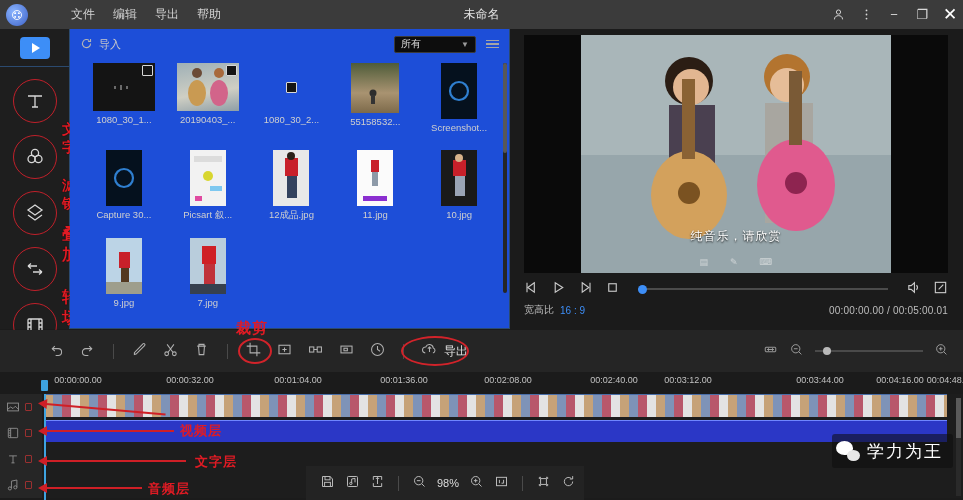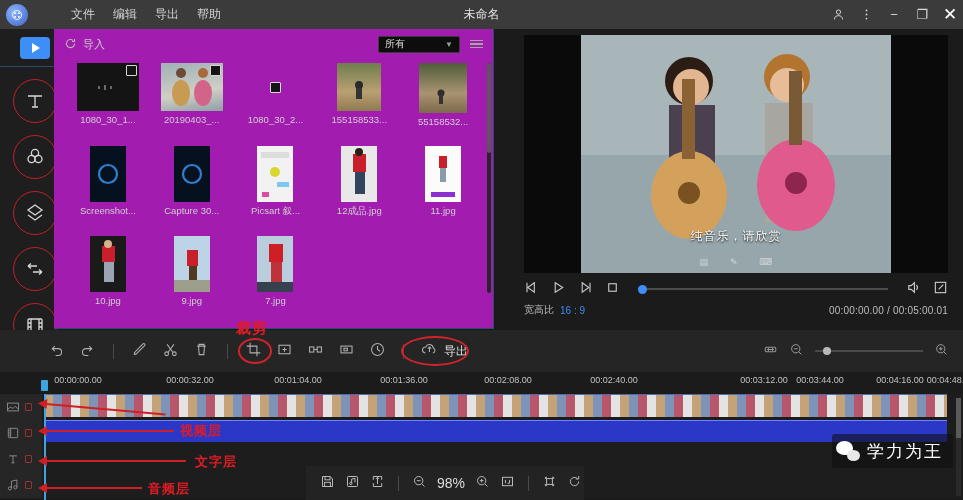--- a/index.html
+++ b/index.html
@@ -59,22 +59,22 @@
     display:flex; align-items:center; justify-content:center;
   }
   .rail-item svg { width: 24px; height: 24px; stroke: #d7d7d7; fill: none; stroke-width: 1.3; }
   .rail-lbl {
     position: absolute; color: #e01b24; font-size: 14px; font-weight: bold;
     letter-spacing: 1px; text-shadow: 0 0 1px #000;
   }
 
   
   .media {
-    position: absolute; left: 54px; top: 29px; width: 440px; height: 300px;
-    background: #a21caf; border-right: 1px solid #2b4a6f; border-bottom: 1px solid #2b4a6f;
+    position: absolute; left: 70px; top: 29px; width: 440px; height: 300px;
+    background: #1d4ed8; border-right: 1px solid #2b4a6f; border-bottom: 1px solid #2b4a6f;
   }
   .media-bar { height: 30px; display: flex; align-items: center; padding: 0 10px; }
   .media-bar .import {
     display: flex; align-items: center; gap: 6px; font-size: 11px; color: #c9c9c9;
   }
   .refresh-ic svg { width: 13px; height: 13px; stroke: #b5b5b5; fill: none; stroke-width: 1.3; }
   .filter-sel {
     margin-left: auto; width: 82px; height: 17px; background: #0d0d0d;
     border: 1px solid #3a3a3a; border-radius: 2px;
     display: flex; align-items: center; padding: 0 6px; font-size: 10px; color: #ddd;
@@ -189,21 +189,21 @@
     border-right: 9px solid #cf1f26; border-top: 5px solid transparent; border-bottom: 5px solid transparent;
   }
   .ann-ring { position: absolute; border: 2px solid #d2232a; border-radius: 50%; z-index: 20; }
 
   
   .bottom-bar {
     position: absolute; left: 306px; top: 466px; width: 278px; height: 34px;
     background: #232323; display: flex; align-items: center; gap: 10px; padding-left: 14px; z-index: 15;
   }
   .bottom-bar svg { width: 15px; height: 15px; stroke: #b9b9b9; fill: none; stroke-width: 1.2; }
-  .zoom-val { font-size: 14px; color: #dcdcdc; }
+  .zoom-val { font-size: 11px; color: #dcdcdc; }
   .wm {
     position: absolute; right: 10px; top: 434px; height: 34px;
     display: flex; align-items: center; gap: 7px; z-index: 22;
     background: rgba(12,12,12,0.55); padding: 2px 10px 2px 4px; border-radius: 3px;
   }
   .wm-txt { font-size: 17px; color: #fff; letter-spacing: 2px; }
   .wechat { width: 24px; height: 20px; position: relative; }
   .wechat .b1 { position:absolute; left:0; top:0; width:17px; height:14px; background:#fff; border-radius:50% 50% 45% 50%; }
   .wechat .b2 { position:absolute; right:0; bottom:0; width:13px; height:11px; background:#e8e8e8; border-radius:50%; }
   .right-scroll { position:absolute; right:2px; top:398px; width:5px; height:98px; background:#2a2a2a; z-index: 14;}
@@ -340,29 +340,20 @@
           <div class="chk"></div>
         </div>
         <div class="cap">20190403_...</div>
       </div>
       <div class="cell">
         <div class="thumb" style="background:transparent">
           <div class="chk" style="position:static"></div>
         </div>
         <div class="cap">1080_30_2...</div>
       </div>
-      <div class="cell">
-        <div class="thumb" style="width:44px;height:48px;background:linear-gradient(180deg,#6f7d4e,#b9a071 60%,#8f7a52)">
-          <svg width="44" height="48" viewBox="0 0 44 48">
-              <circle cx="22" cy="22" r="4" fill="#2a2a2a"></circle>
-              <rect x="19" y="25" width="6" height="11" fill="#333"></rect>
-            </svg>
-        </div>
-        <div class="cap">155158533...</div>
-      </div>
 
       <div class="cell">
         <div class="thumb" style="width:48px;height:50px;background:linear-gradient(180deg,#4e5c39,#a99371 60%,#7d6a4a)">
           <svg width="48" height="50" viewBox="0 0 48 50">
               <circle cx="22" cy="30" r="3.5" fill="#2d2d2d"></circle>
               <rect x="20" y="32" width="4" height="9" fill="#333"></rect>
             </svg>
         </div>
         <div class="cap">55158532...</div>
       </div>
@@ -590,21 +581,21 @@
     </div>
   </div>
 
   <div class="ruler">
     <span class="tick" style="left:78px">00:00:00.00</span>
     <span class="tick" style="left:190px">00:00:32.00</span>
     <span class="tick" style="left:298px">00:01:04.00</span>
     <span class="tick" style="left:404px">00:01:36.00</span>
     <span class="tick" style="left:508px">00:02:08.00</span>
     <span class="tick" style="left:614px">00:02:40.00</span>
-    <span class="tick" style="left:764px">00:03:12.00</span>
+    <span class="tick" style="left:688px">00:03:12.00</span>
     <span class="tick" style="left:820px">00:03:44.00</span>
     <span class="tick" style="left:900px">00:04:16.00</span>
     <span class="tick" style="left:948px">00:04:48.0</span>
   </div>
 
   <div class="tracks">
     <div class="playhead-top"></div>
     <div class="playhead"></div>
 
     <div class="track">

